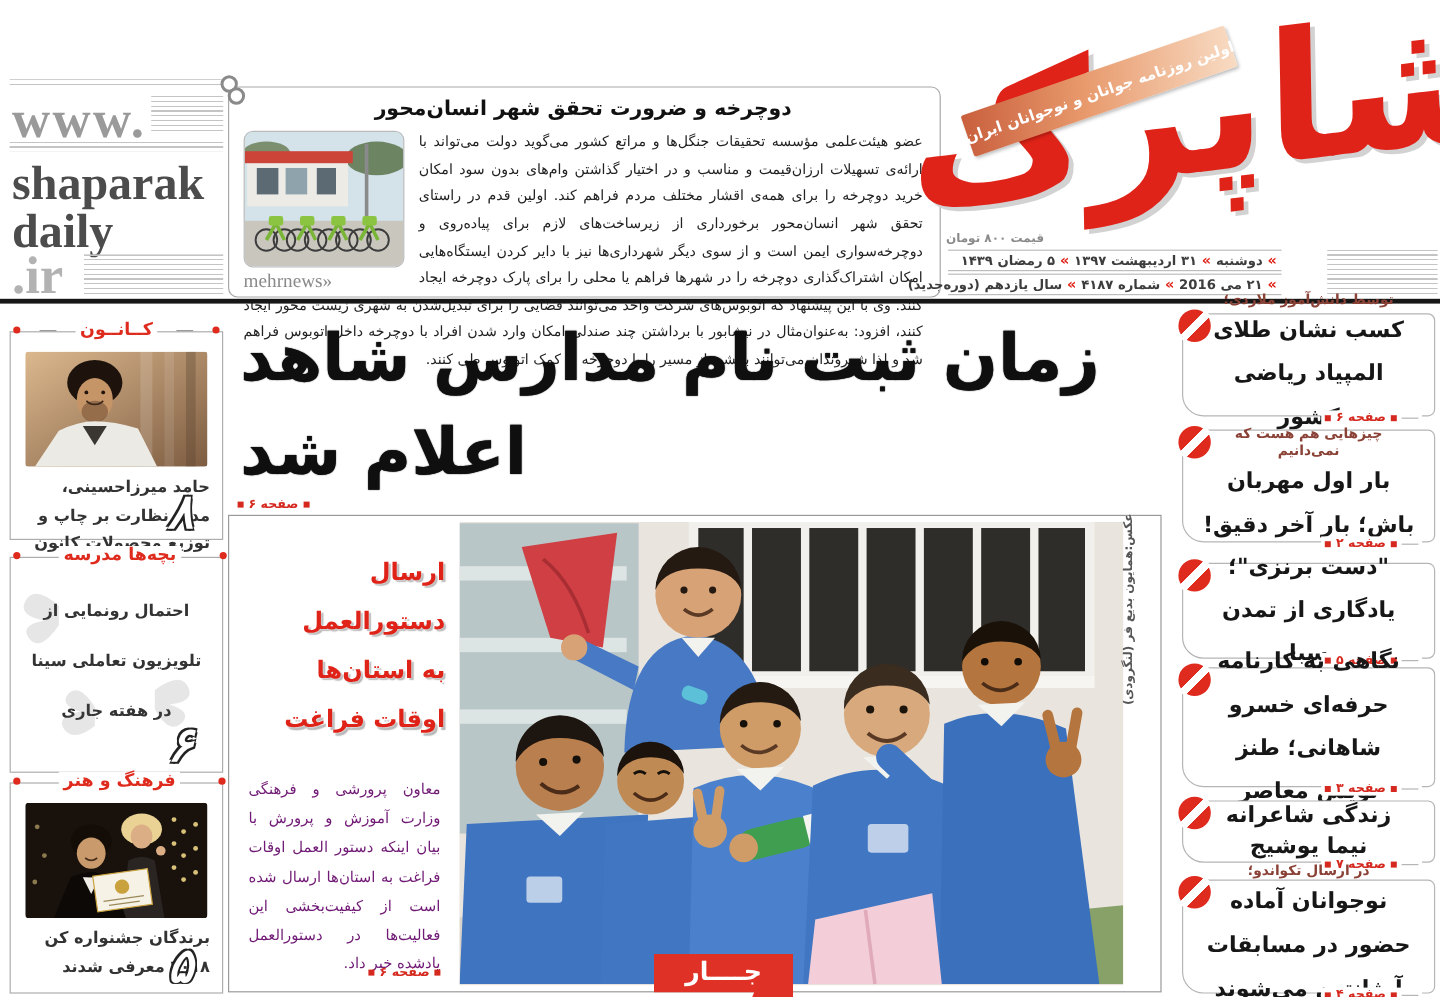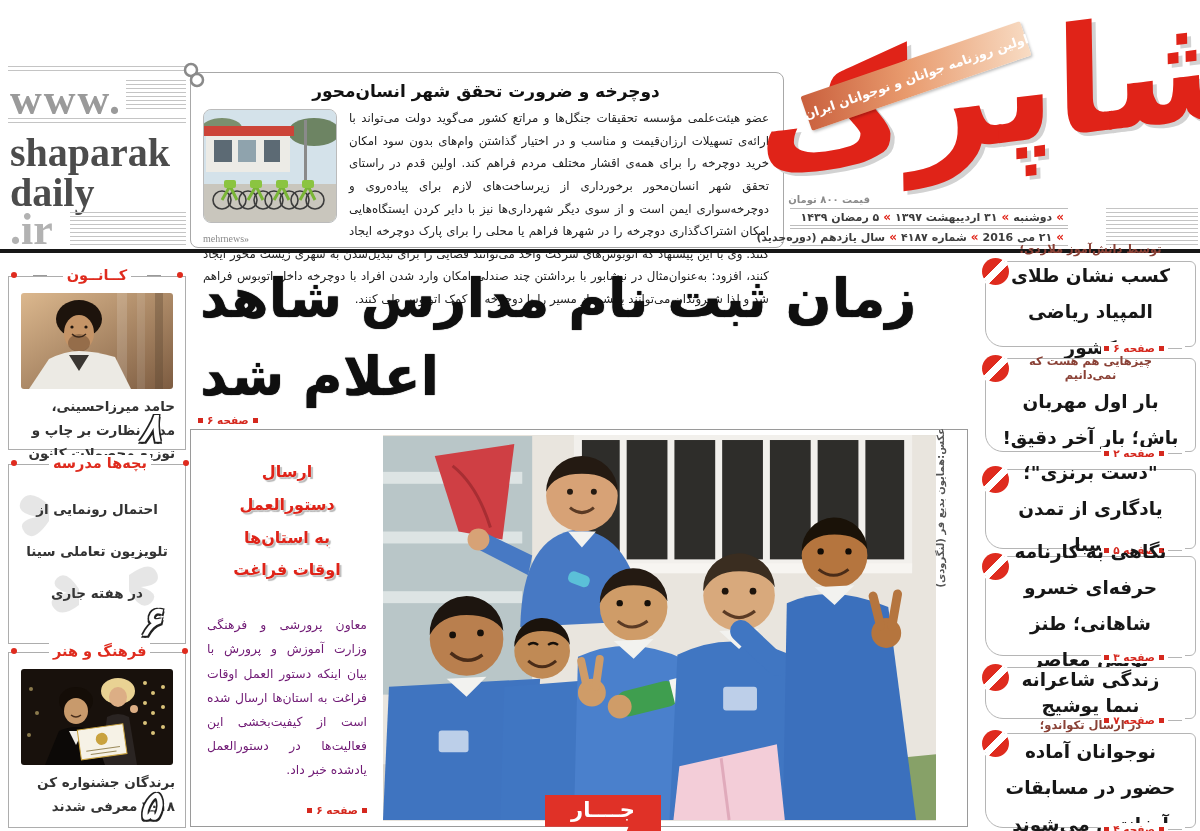--- a/index.html
+++ b/index.html
@@ -18,21 +18,21 @@
   
   .top-rule{left:0;top:249px;width:1200px;height:4px;background:#171717;}
 
   
   .top-article{left:190px;top:72px;width:594px;height:176px;border:1px solid #a8a8a8;
                border-radius:8px;background:#fff;box-sizing:border-box;padding:6px 14px 4px 12px;}
   .ta-title{margin:2px 0 6px;text-align:center;font-size:17px;font-weight:bold;color:#111;}
   .ta-img{float:left;width:132px;height:112px;margin:2px 12px 2px 0;border:1px solid #bbb;border-radius:8px;overflow:hidden;background:#dfe9ee;}
   .ta-body{margin:0;font-size:11.8px;line-height:1.92;text-align:justify;color:#222;font-weight:500;}
   .ta-credit{position:absolute;left:12px;bottom:3px;font-family:"Liberation Serif",serif;
-             font-size:10px;color:#8a8a8a;direction:ltr;}
+             font-size:16px;color:#8a8a8a;direction:ltr;}
   .rings-icon{position:absolute;left:-9px;top:-11px;}
 
   
   .logo{right:-6px;top:-34px;width:400px;height:250px;display:flex;align-items:center;justify-content:center;
         color:#e02318;font-size:148px;font-weight:bold;transform:rotate(-7deg) skewX(-6deg);
         text-shadow:4px 4px 0 #d2d2d2;line-height:1;}
   .ribbon{left:800px;top:58px;width:232px;height:36px;transform:rotate(-19deg);
           background:linear-gradient(105deg,#c95f3d 0%,#e89a6d 45%,#f8dcc4 100%);
           display:flex;align-items:center;justify-content:center;border-radius:2px;
           box-shadow:1px 2px 3px rgba(0,0,0,.25);}
@@ -66,22 +66,22 @@
             text-shadow:0 0 1px #000;}
   .badge{display:flex;align-items:center;gap:4px;color:#d5281e;font-size:10.5px;font-weight:bold;direction:rtl;}
   .sq{width:5px;height:5px;background:#d5281e;display:inline-block;flex:0 0 auto;}
   .lead-page{left:198px;top:414px;}
 
   
   .photo-box{left:190px;top:429px;width:778px;height:398px;border:1px solid #9a9a9a;
              box-sizing:border-box;background:#fff;}
   .strip{position:absolute;right:586px;left:0;top:0;bottom:0;padding:26px 10px 8px 12px;box-sizing:border-box;}
   .strip-title{direction:rtl;text-align:center;}
-  .strip-title div{color:#df2318;font-size:16px;font-weight:900;line-height:2.05;
-       text-shadow:0 0 2px #fff,2px 2px 1px #b5b5b5;}
+  .strip-title div{color:#df2318;font-size:20px;font-weight:900;line-height:2.05;
+       text-shadow:0 0 2px #fff,2px 2px 1px #b5b5b5;text-align:right;}
   .strip-body{direction:rtl;margin:26px 4px 0;font-size:12.4px;line-height:1.95;text-align:justify;color:#701a75;font-weight:500;}
   .strip-page{position:absolute;bottom:10px;right:14px;}
   .main-photo{position:absolute;left:192px;top:5px;width:553px;height:386px;background:#e7e3dc;}
   .credit-v{position:absolute;left:562px;top:180px;width:380px;height:16px;transform:rotate(-90deg);
             transform-origin:center;direction:rtl;text-align:right;font-size:10px;color:#555;font-weight:bold;}
 
   
   .card{left:985px;width:211px;border:1.5px solid #b5b5b5;border-radius:18px 6px 6px 18px;
         box-sizing:border-box;display:flex;flex-direction:column;justify-content:center;
         padding:8px 16px;background:#fff;direction:rtl;text-align:center;}

